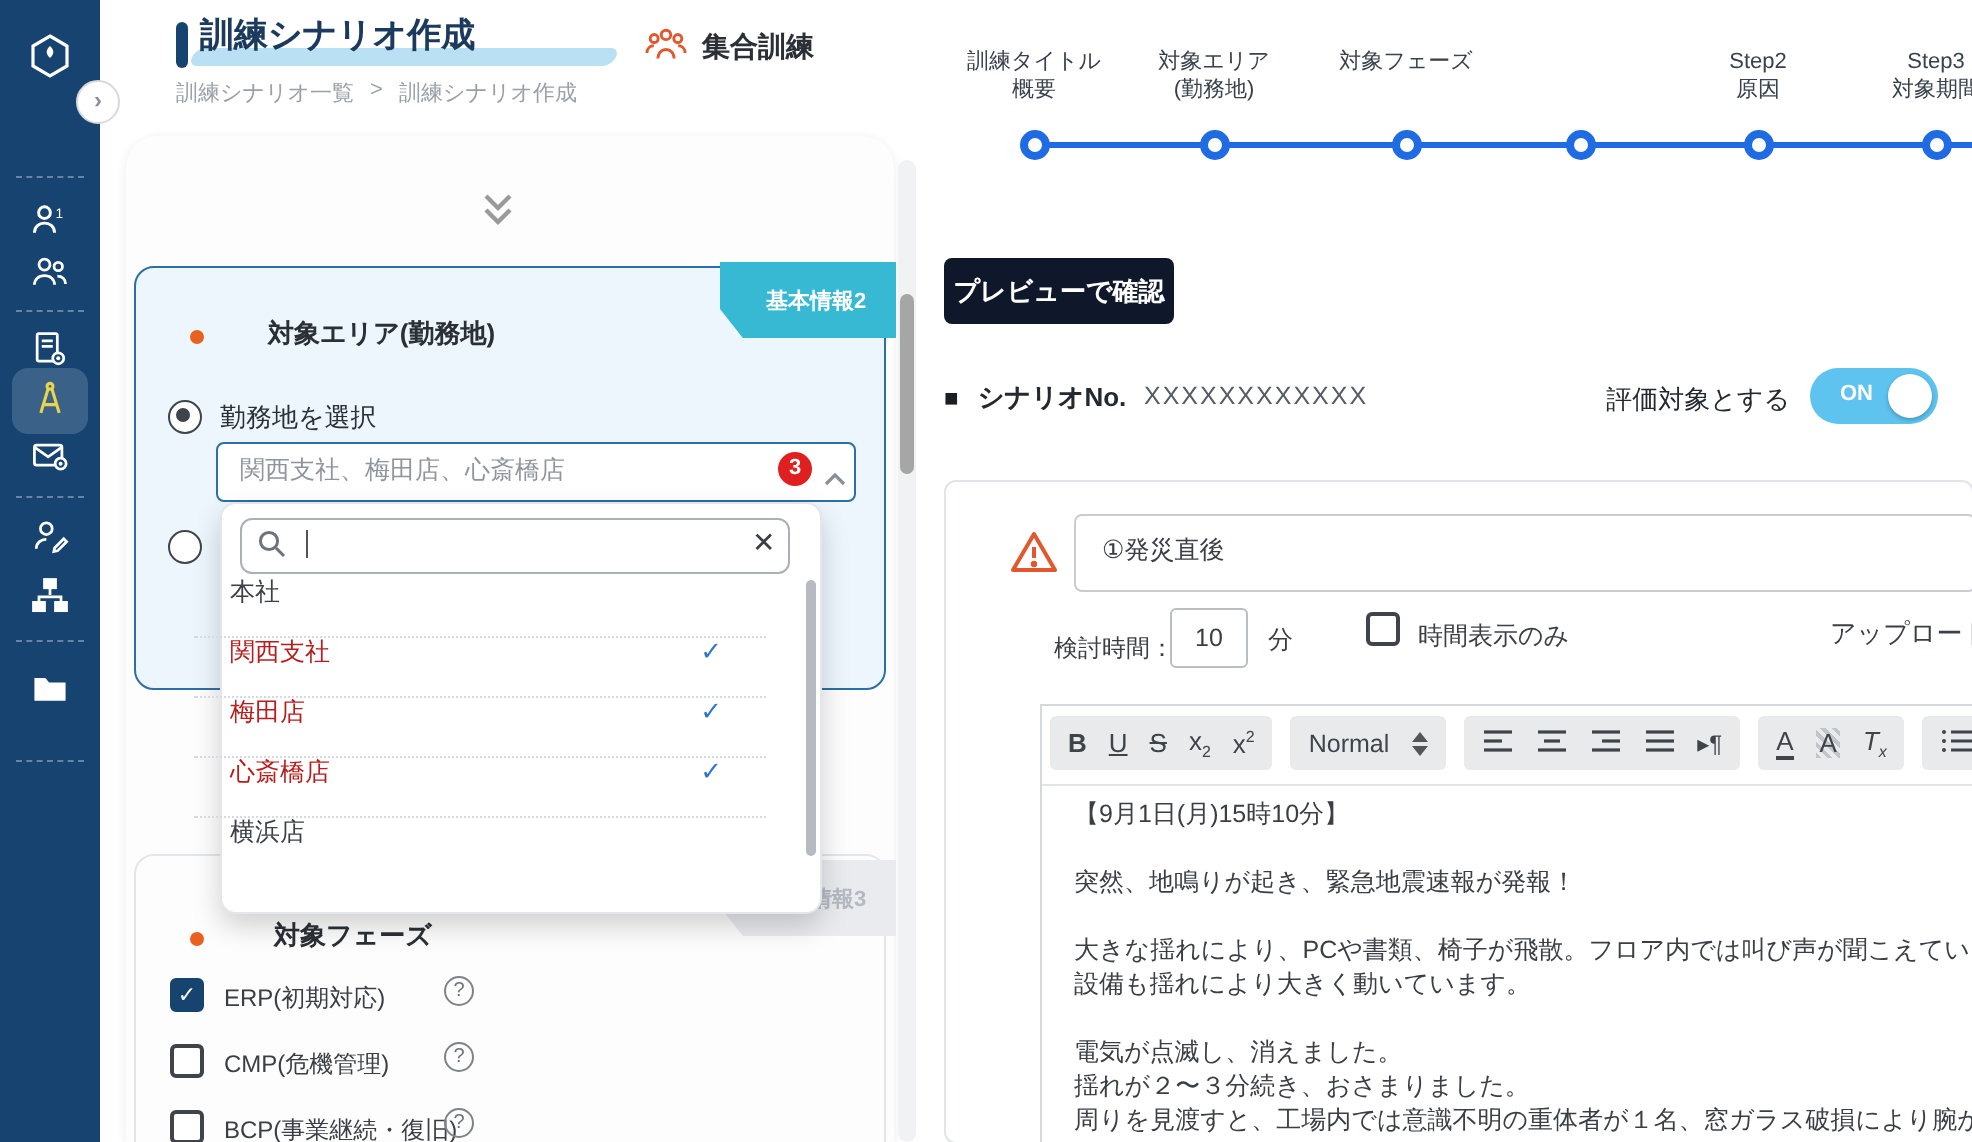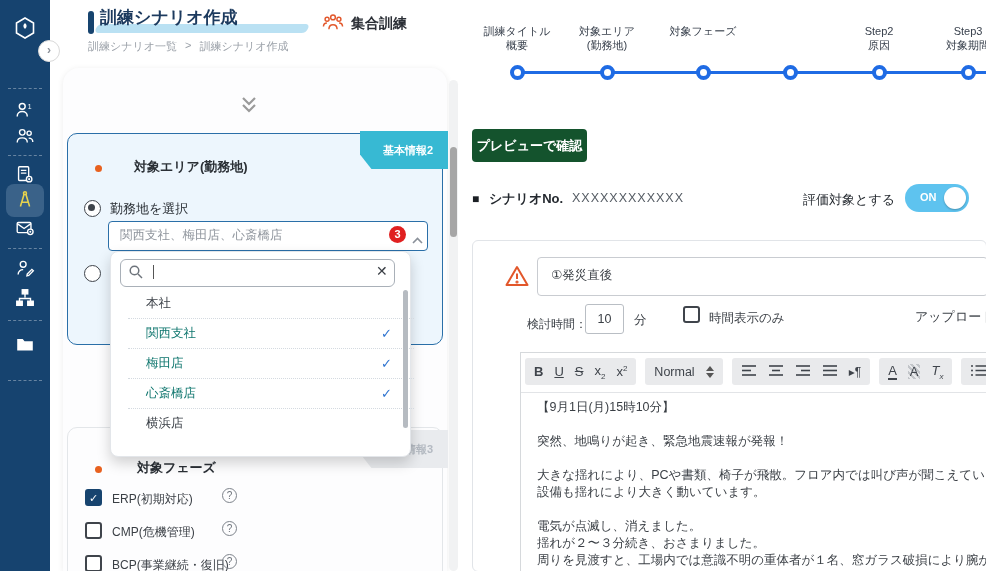--- a/index.html
+++ b/index.html
@@ -34,42 +34,42 @@
   .select-box{left:108px;top:221px;width:318px;height:28px;background:#fff;border:1.5px solid #2a6fa8;border-radius:4px;}
   .select-val{left:120px;top:227px;font-size:12.5px;color:#8f959d;}
   .count-badge{left:389px;top:226px;width:17px;height:17px;background:#e02020;color:#fff;border-radius:50%;
                font-size:11px;font-weight:700;text-align:center;line-height:17px;z-index:2;}
   
   .dd{left:110px;top:251px;width:299px;height:204px;background:#fff;border:1px solid #e3e6ea;border-radius:8px;
       box-shadow:0 6px 14px rgba(0,0,0,.18);z-index:20;}
   .dd-search{left:120px;top:259px;width:273px;height:26px;border:1.2px solid #a9b0b8;border-radius:6px;background:#fff;z-index:21;}
   .dd-caret{left:153px;top:265px;width:1px;height:14px;background:#555;z-index:22;}
   .dd-x{left:376px;top:263px;font-size:14px;color:#3a3f45;z-index:22;}
-  .dd-item{left:128px;width:286px;height:30px;display:flex;align-items:center;z-index:21;}
+  .dd-item{left:97px;width:286px;height:30px;display:flex;z-index:21;}
   .dd-item .lbl{margin-left:18px;font-size:12.5px;color:#3c4148;}
-  .dd-item .lbl.blue{color:#0f766e;}
+  .dd-item .lbl.blue{color:#b91c1c;}
   .dd-item .chk{position:absolute;right:22px;color:#2f74d0;font-size:13px;font-weight:700;}
   .dd-sep{border-bottom:1px dotted #d4dae0;}
   .dd-thumb{left:403px;top:290px;width:5px;height:138px;background:#b6bbc1;border-radius:3px;z-index:22;}
   
   .card2{left:67px;top:427px;width:374px;height:144px;background:#fdfdfe;border:1px solid #e3e6e9;border-radius:10px 10px 0 0;}
   .cb{width:17px;height:17px;border:2px solid #3f444b;border-radius:3px;background:#fff;box-sizing:border-box;}
   .cb.on{background:#17446f;border-color:#17446f;color:#fff;font-size:11px;font-weight:700;text-align:center;line-height:14px;}
   .cb-label{font-size:12px;color:#3a3f45;}
   .help{width:15px;height:15px;border:1.3px solid #7d838b;border-radius:50%;color:#6d737b;font-size:10px;
         text-align:center;line-height:14px;box-sizing:border-box;}
   
   .track{left:449px;top:80px;width:9px;height:491px;background:#f1f2f3;border-radius:5px;}
   .thumb{left:450px;top:147px;width:7px;height:90px;background:#a6a6a6;border-radius:4px;}
   
   .step-line{left:517px;top:71px;width:469px;height:3px;background:#1f6be4;}
   .step-dot{width:15px;height:15px;border:4.5px solid #1f6be4;background:#fff;border-radius:50%;box-sizing:border-box;top:65px;z-index:2;}
   .step-lbl{top:24px;width:110px;text-align:center;font-size:11px;color:#39414d;line-height:14px;}
   
-  .preview-btn{left:472px;top:129px;width:115px;height:33px;background:#14532d;color:#fff;font-size:13px;font-weight:600;
+  .preview-btn{left:472px;top:129px;width:115px;height:33px;background:#0f172a;color:#fff;font-size:13px;font-weight:600;
                border-radius:4px;display:flex;align-items:center;justify-content:center;}
   .notice{left:600px;top:120px;width:362px;height:54px;background:#f8f8f8;border:1px solid #dcdcdc;box-sizing:border-box;
           padding:5px 12px;font-size:11px;line-height:1.45;color:#3a3f45;}
   .toggle{left:905px;top:184px;width:64px;height:28px;background:#5ec3ef;border-radius:14px;}
   .toggle .on{position:absolute;left:15px;top:7px;color:#fff;font-size:11px;font-weight:700;}
   .toggle .knob{position:absolute;right:3px;top:3px;width:22px;height:22px;background:#fff;border-radius:50%;
                 box-shadow:0 1px 2px rgba(0,0,0,.25);}
   
   .content-card{left:472px;top:240px;width:513px;height:330px;background:#fff;border:1px solid #e1e4e8;border-radius:6px;}
   .ptitle-box{left:537px;top:257px;width:449px;height:37px;border:1px solid #c9ccd1;border-radius:4px;background:#fff;}

